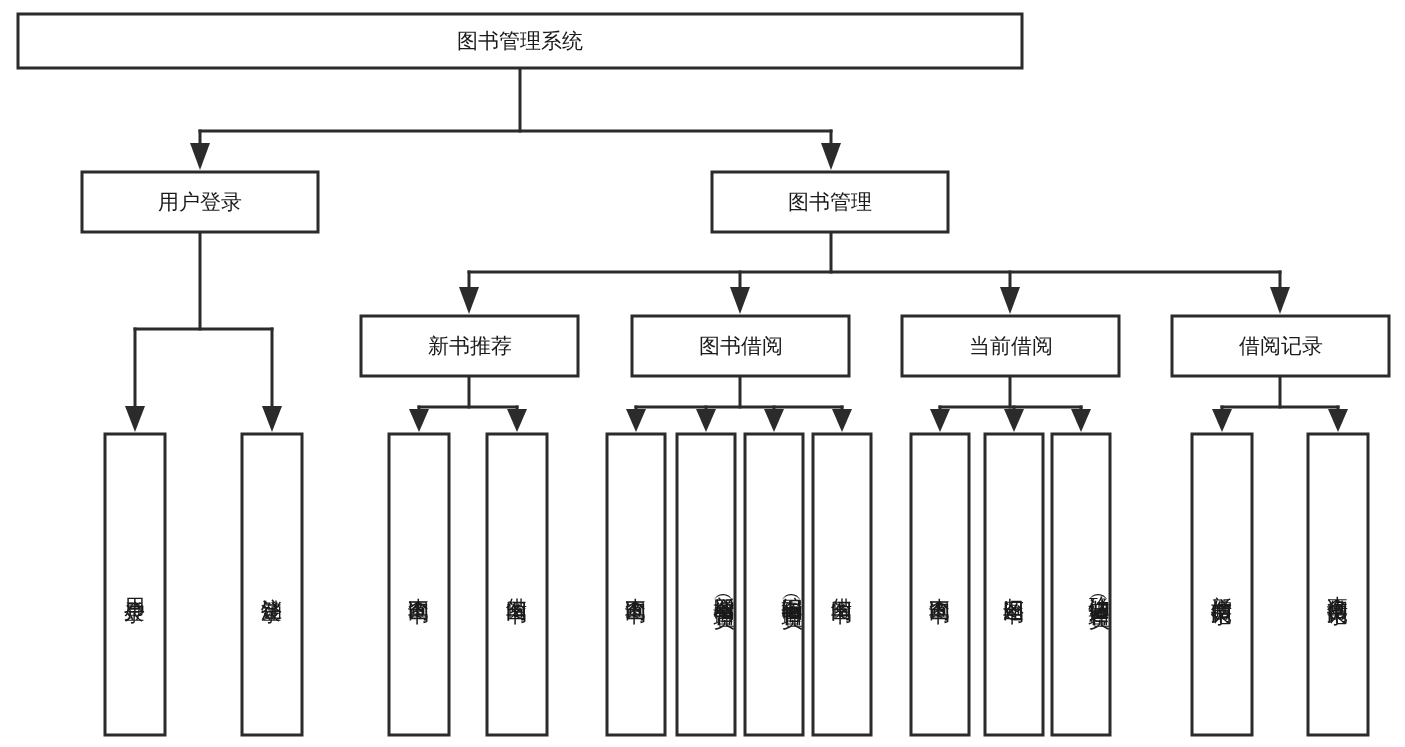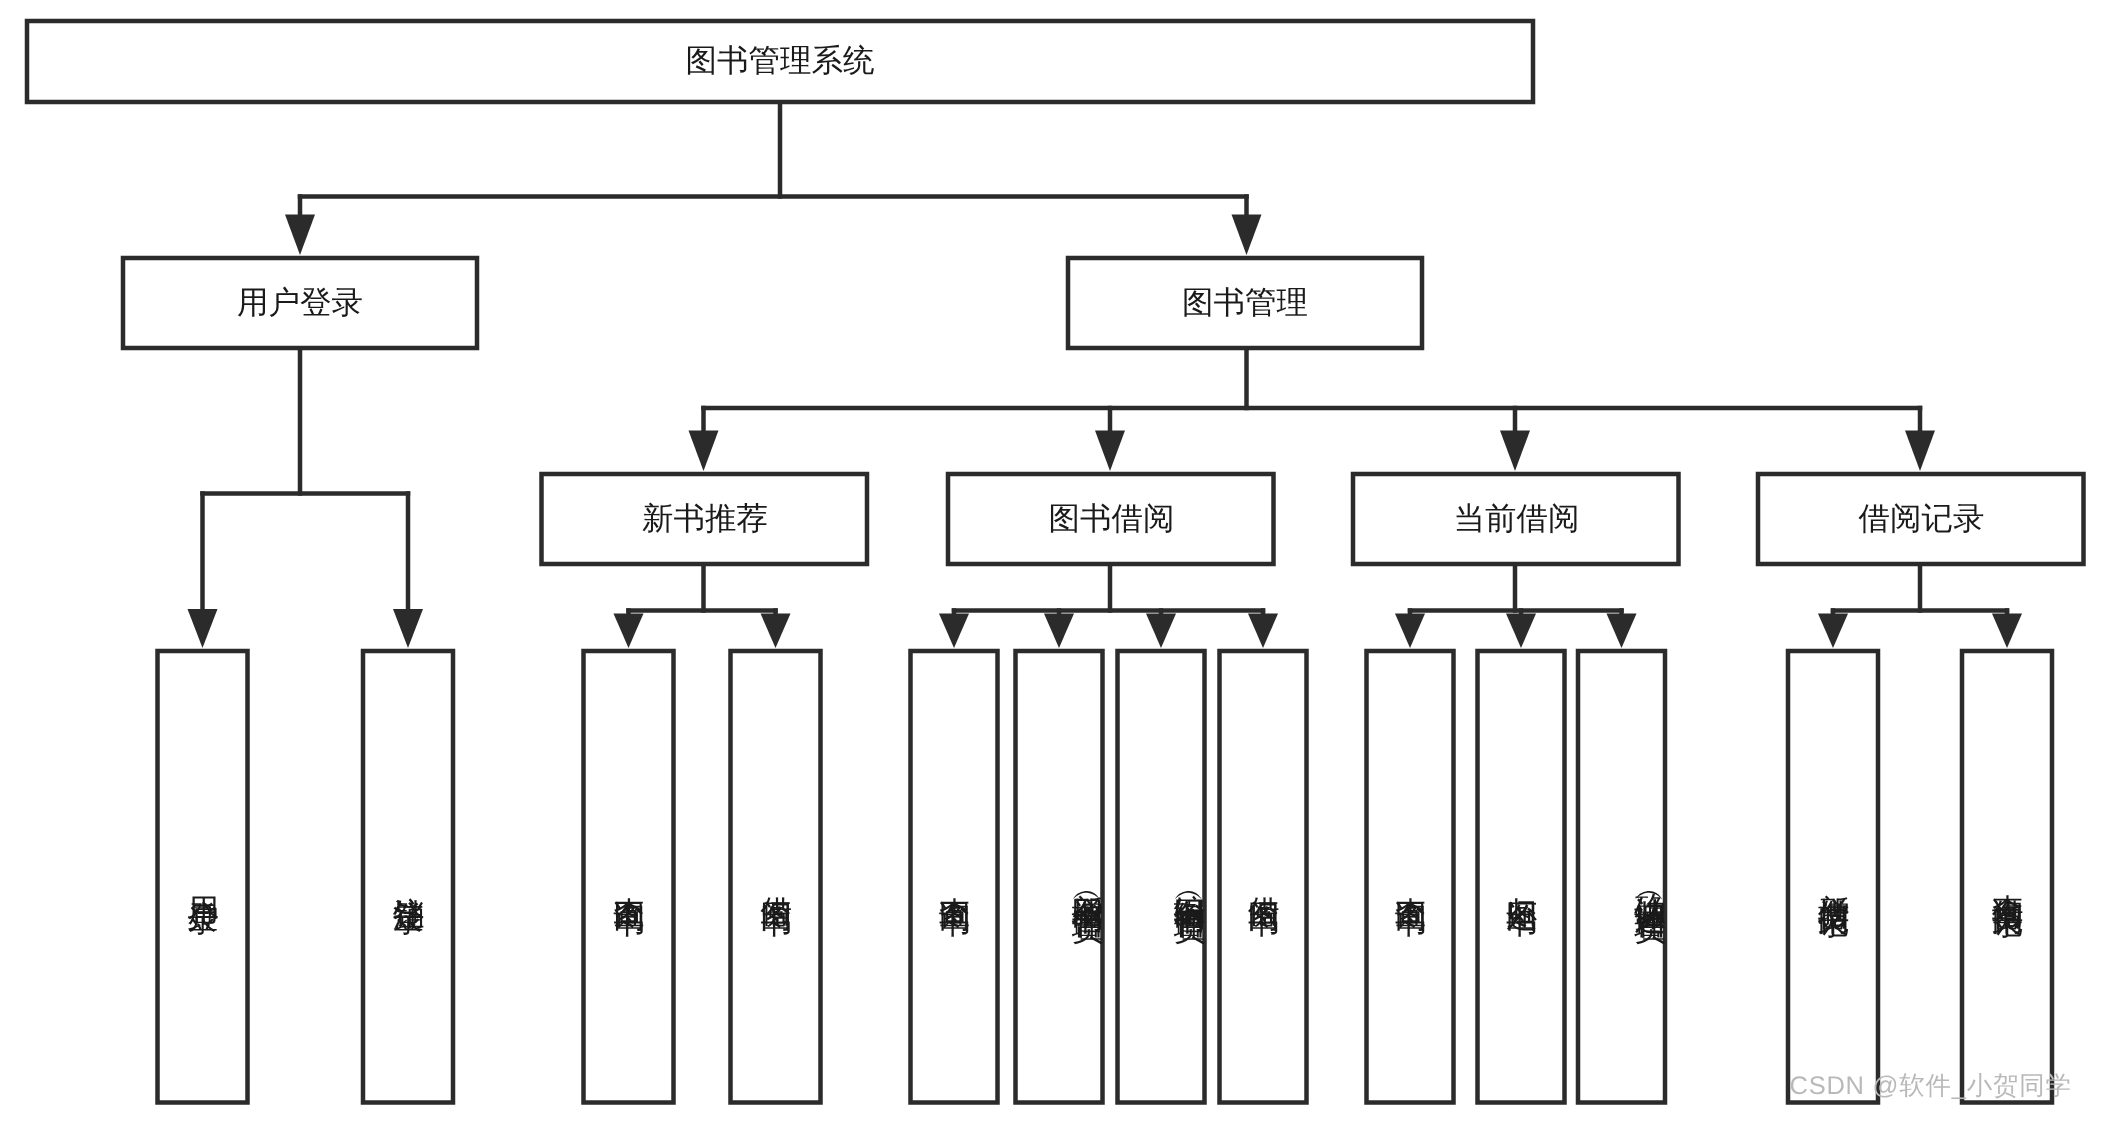--- a/index.html
+++ b/index.html
@@ -199,15 +199,14 @@
   <div class="vlabel" style="left:607px; top:434px; width:58px; height:301px;">查询图书</div>
   <div class="vlabel" style="left:677px; top:440px; width:58px; height:295px; align-items:flex-start;">新增图书（管理员）</div>
   <div class="vlabel" style="left:745px; top:440px; width:58px; height:295px; align-items:flex-start;">编辑图书（管理员）</div>
   <div class="vlabel" style="left:813px; top:434px; width:58px; height:301px;">借阅图书</div>
   <div class="vlabel" style="left:911px; top:434px; width:58px; height:301px;">查询图书</div>
   <div class="vlabel" style="left:985px; top:434px; width:58px; height:301px;">归还图书</div>
   <div class="vlabel" style="left:1052px; top:440px; width:58px; height:295px; align-items:flex-start;">确认归还（管理员）</div>
   <div class="vlabel" style="left:1192px; top:434px; width:60px; height:301px;">新增借阅记录</div>
   <div class="vlabel" style="left:1308px; top:434px; width:60px; height:301px;">查询借阅记录</div>
 
-  <div class="watermark">CSDN @软件_小贺同学</div>
 
 </div>
 
 </body></html>

